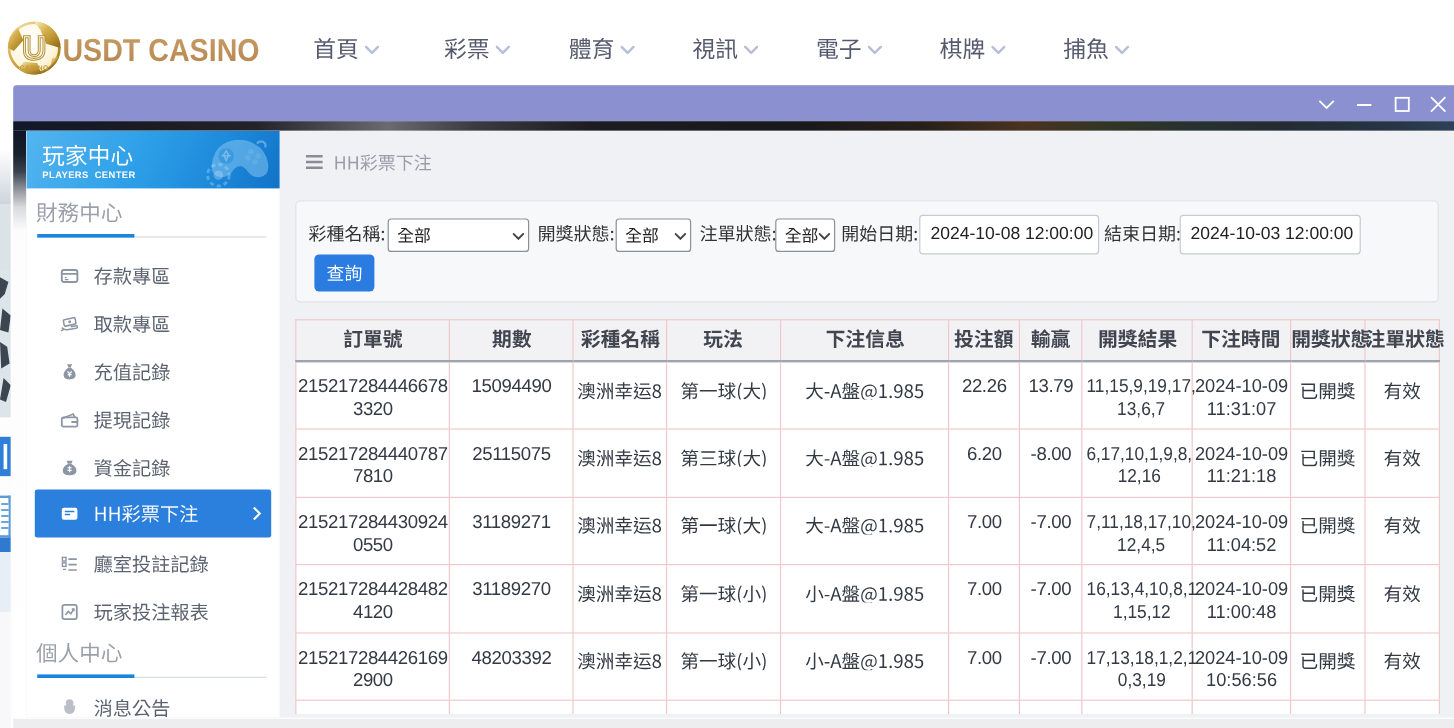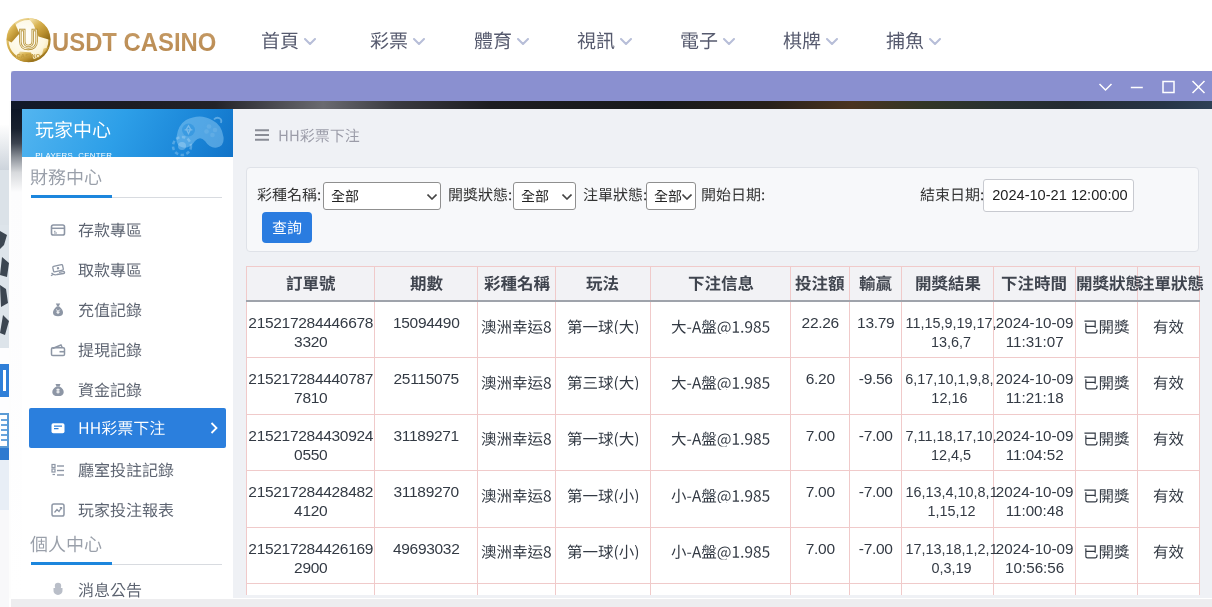--- a/index.html
+++ b/index.html
@@ -15,21 +15,21 @@
 #titlebar{position:absolute;left:10.7px;top:70.5px;width:1201.3px;height:30.3px;background:#8a90d0;border-radius:3px 0 0 0}
 #frame{position:absolute;left:8.6px;top:100.8px;width:2.8px;height:497.7px;background:#fdfdfd}
 #banner{position:absolute;left:11.4px;top:100.8px;width:1200.6px;height:8.5px;background:linear-gradient(90deg,#11182a 0%,#1c1c23 10%,#232329 17%,#6a6a70 26%,#3a3a40 32%,#1d1d21 40%,#18191b 54%,#27201a 63%,#4a331f 70%,#323626 76%,#283130 82%,#242b32 88%,#273546 96%,#2e4156 100%)}
 #lstrip{position:absolute;left:11.4px;top:109.3px;width:10.4px;height:489.2px;background:linear-gradient(180deg,#0e1626 0%,#18202e 4%,#3c4350 7%,#8f949c 10%,#d8dadd 13%,#fcfcfd 17%,#ffffff 100%)}
 #bottomband{position:absolute;left:10.7px;top:598.5px;width:1201.3px;height:8.5px;background:#ededef}
 
 #modal{position:absolute;left:21.8px;top:109.3px;width:1190.2px;height:489.2px;background:#eff1f5;overflow:hidden}
 #sidebar{position:absolute;left:0;top:0;width:211.7px;height:489.2px;background:#fff}
 #sbhead{position:absolute;left:0;top:0;width:211.7px;height:48.2px;background:linear-gradient(115deg,#53b5f0 0%,#2d9fe8 45%,#1b86d8 78%,#1173c8 100%);overflow:hidden}
 #sbhead .big{position:absolute;left:13px;top:11px}
-#sbhead .sub{position:absolute;left:13.5px;top:42px;font-size:7.8px;font-weight:normal;color:#fff;letter-spacing:.35px}
+#sbhead .sub{position:absolute;left:13.5px;top:32px;font-size:7.8px;font-weight:bold;color:#fff;letter-spacing:.35px}
 .sect{position:absolute;left:8px}
 .sect .ln{position:absolute;left:1.5px;top:28.5px;width:191px;height:1px;background:#d8dbe0}
 .sect .lnb{position:absolute;left:1.5px;top:27px;width:81px;height:2.5px;background:#1c86dd}
 .mi{position:absolute;left:7px;width:197px;height:40px;display:flex;align-items:center}
 .mi .ic,.misel .ic{margin-left:21px;margin-right:12px;display:flex;align-items:center}
 .misel{position:absolute;left:7px;top:298.7px;width:197px;height:40px;display:flex;align-items:center;background:#2b7fdd;border-radius:2px}
 
 #content{position:absolute;left:211.7px;top:0;width:978.5px;height:489.2px}
 #crumb{position:absolute;left:21.5px;top:17px;height:18px;display:flex;align-items:center}
 #crumb .hb{margin-right:9px}
@@ -364,26 +364,27 @@
             </svg>
 <svg width="10" height="6" viewBox="0 0 10 6" class="selc" fill="none">
               <path d="M0.5 0.5 L5 5 L9.5 0.5" stroke="#444" stroke-width="1.6"></path>
             </svg>
           </div>
 <div class="flab" style="left:454.5px">
             <svg class="t" style="color:#333;" width="64.2" height="15">
               <use href="#g_fl4"></use>
             </svg>
           </div>
+<div class="inp" style="left:519.9px;width:150px">2024-10-08 12:00:00</div>
 <div class="flab" style="left:673.2px">
             <svg class="t" style="color:#333;" width="64.2" height="15">
               <use href="#g_fl5"></use>
             </svg>
           </div>
-<div class="inp" style="left:736.6px;width:151px">2024-10-21 12:00:00</div>
+<div class="inp" style="left:736.6px;width:151px">2024-10-03 12:00:00</div>
 <div class="qbtn">
             <svg class="t" style="color:#fff;" width="30.0" height="15">
               <use href="#g_cx"></use>
             </svg>
           </div>
 </div>
       <div id="tablewrap">
           <table class="tb">
             <thead>
               <tr>
@@ -452,21 +453,21 @@
                 <td><svg class="t" style="color:#333a44;" width="70.6" height="15.5">
                     <use href="#g_c1"></use>
                   </svg></td>
                 <td><svg class="t" style="color:#333a44;" width="72.5" height="15.5">
                     <use href="#g_c3"></use>
                   </svg></td>
                 <td><svg class="t" style="color:#333a44;" width="99.2" height="15.5">
                     <use href="#g_c5"></use>
                   </svg></td>
                 <td>6.20</td>
-                <td>-9.56</td>
+                <td>-8.00</td>
                 <td><span class="sx87">6,17,10,1,9,8,<br>12,16</span></td>
                 <td><span class="sx95">2024-10-09<br>11:21:18</span></td>
                 <td><svg class="t" style="color:#333a44;" width="46.5" height="15.5">
                     <use href="#g_c7"></use>
                   </svg></td>
                 <td><svg class="t" style="color:#333a44;" width="31.0" height="15.5">
                     <use href="#g_c8"></use>
                   </svg></td>
               </tr>
               <tr>
@@ -510,21 +511,21 @@
                 <td><span class="sx95">2024-10-09<br>11:00:48</span></td>
                 <td><svg class="t" style="color:#333a44;" width="46.5" height="15.5">
                     <use href="#g_c7"></use>
                   </svg></td>
                 <td><svg class="t" style="color:#333a44;" width="31.0" height="15.5">
                     <use href="#g_c8"></use>
                   </svg></td>
               </tr>
               <tr>
                 <td>215217284426169<br>2900</td>
-                <td>49693032</td>
+                <td>48203392</td>
                 <td><svg class="t" style="color:#333a44;" width="70.6" height="15.5">
                     <use href="#g_c1"></use>
                   </svg></td>
                 <td><svg class="t" style="color:#333a44;" width="72.5" height="15.5">
                     <use href="#g_c4"></use>
                   </svg></td>
                 <td><svg class="t" style="color:#333a44;" width="99.2" height="15.5">
                     <use href="#g_c6"></use>
                   </svg></td>
                 <td>7.00</td>

